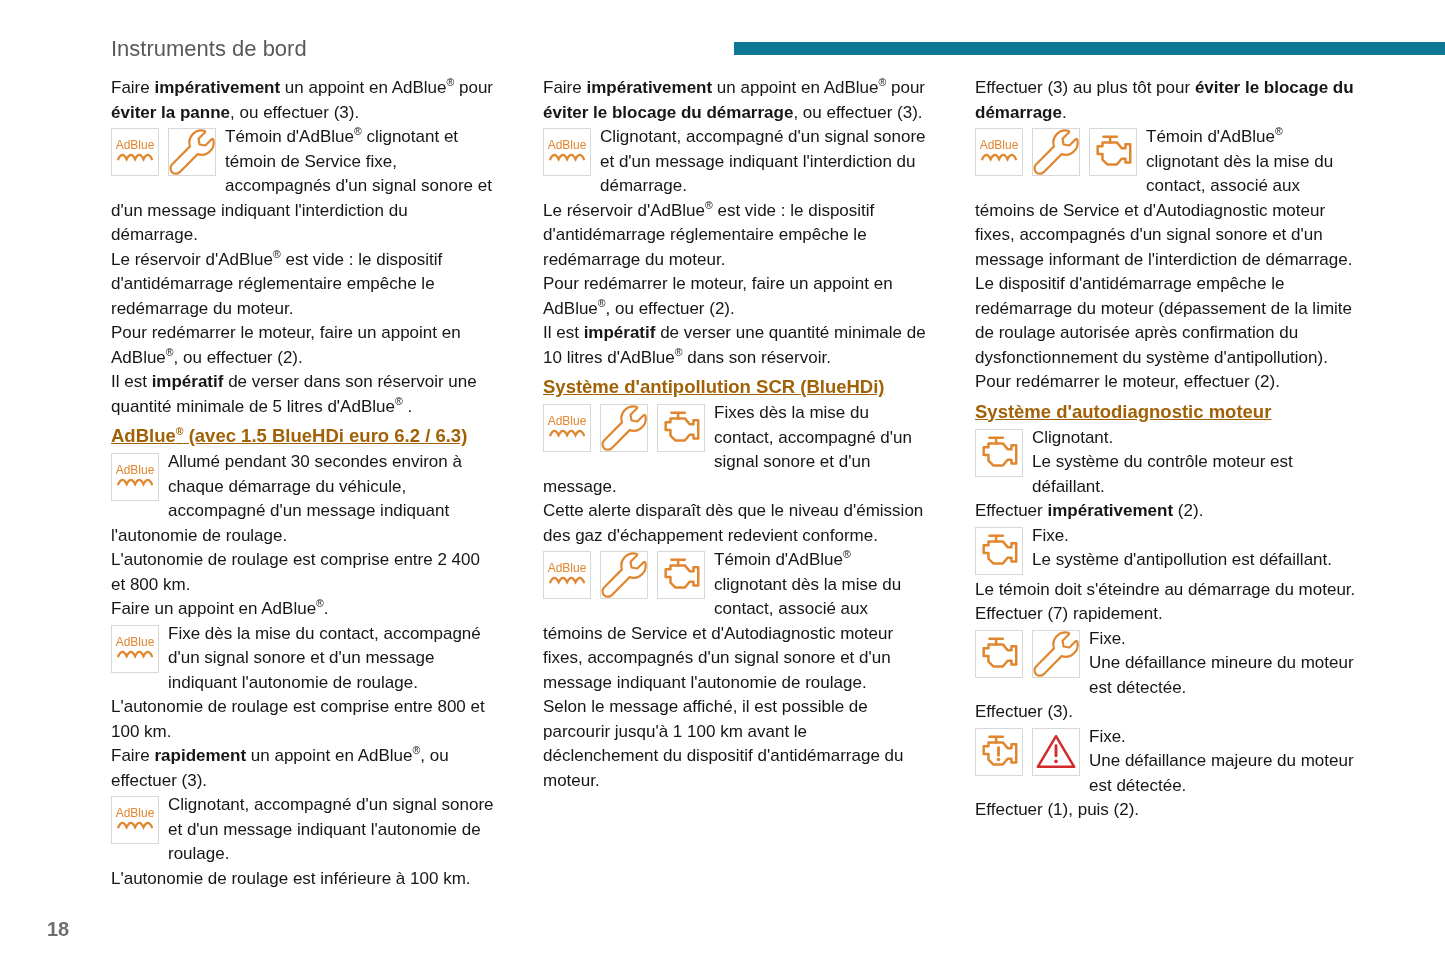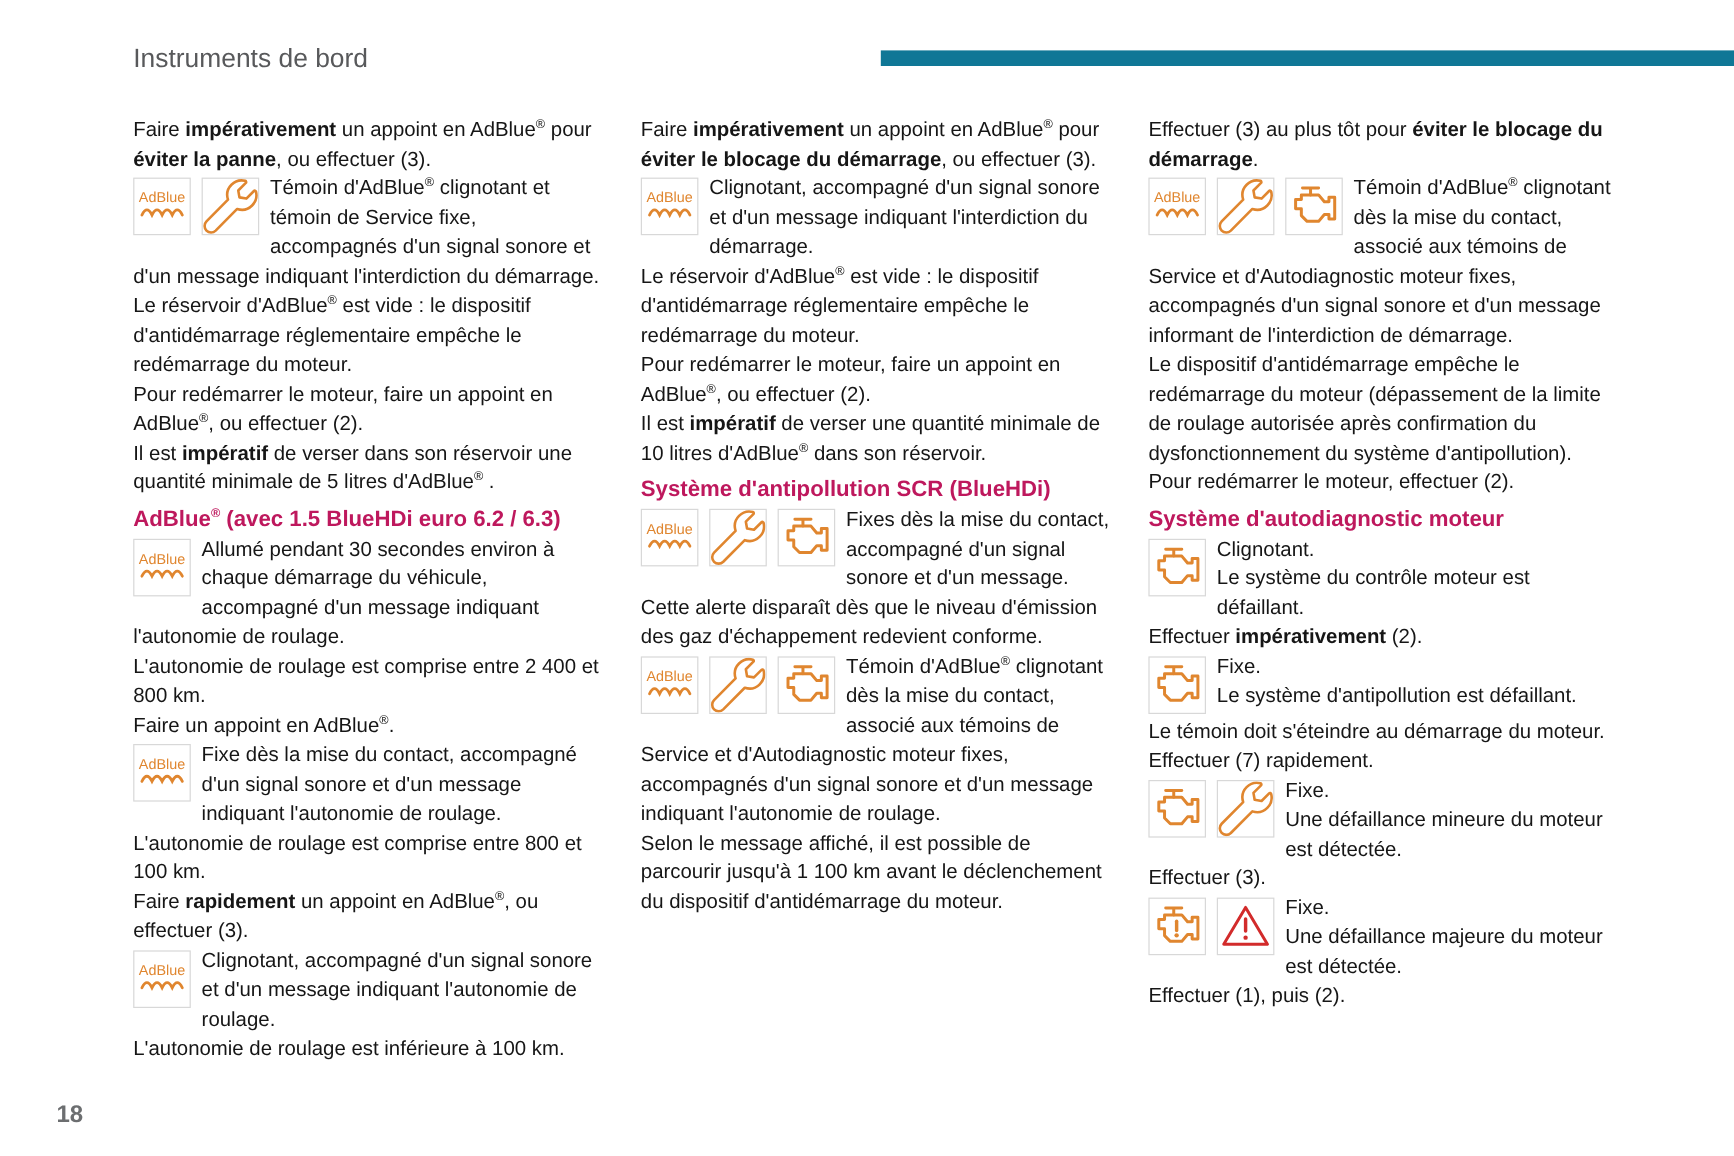--- a/index.html
+++ b/index.html
@@ -5,24 +5,24 @@
   :root{
     --accent:#0f7796; --icon-orange:#e0862f; --warning-red:#d22b2b;
     --header-text:#58595b; --body-text:#161616; --page-num:#6c6e70; --icon-border:#d8d8d8;
   }
   *{box-sizing:border-box;}
   html,body{margin:0;padding:0;}
   body{width:1445px;height:963px;background:#ffffff;font-family:"Liberation Sans",sans-serif;position:relative;overflow:hidden;}
   .page{position:absolute;inset:0;}
   .header-title{position:absolute;left:111px;top:36px;font-size:22px;color:var(--header-text);}
   .accent-bar{position:absolute;left:734px;right:0;top:42px;height:13px;background:var(--accent);}
-  main{position:absolute;left:111px;top:96px;width:1248px;display:flex;gap:30px;}
+  main{position:absolute;left:111px;top:76px;width:1248px;display:flex;gap:48px;}
   .col{width:393px;font-size:17px;line-height:24.5px;color:var(--body-text);}
   .block{clear:left;margin:0;}
-  h3.block{font-size:18.5px;line-height:25px;margin:4px 0 2px 0;color:#be185d;}
+  h3.block{font-size:18.5px;line-height:25px;margin:4px 0 2px 0;color:#a16207;text-decoration:underline;}
   .iconbox{float:left;width:48px;height:48px;border:1px solid var(--icon-border);background:#fff;margin:3px 9px 3px 0;color:var(--icon-orange);}
   .iconbox.red{color:var(--warning-red);}
   .iconbox svg{width:100%;height:100%;display:block;}
   sup{font-size:10.5px;line-height:0;vertical-align:super;}
   .page-number{position:absolute;left:47px;top:918px;font-size:20px;font-weight:bold;color:var(--page-num);}
 </style>
 </head>
 <body>
 
 <div class="page">

